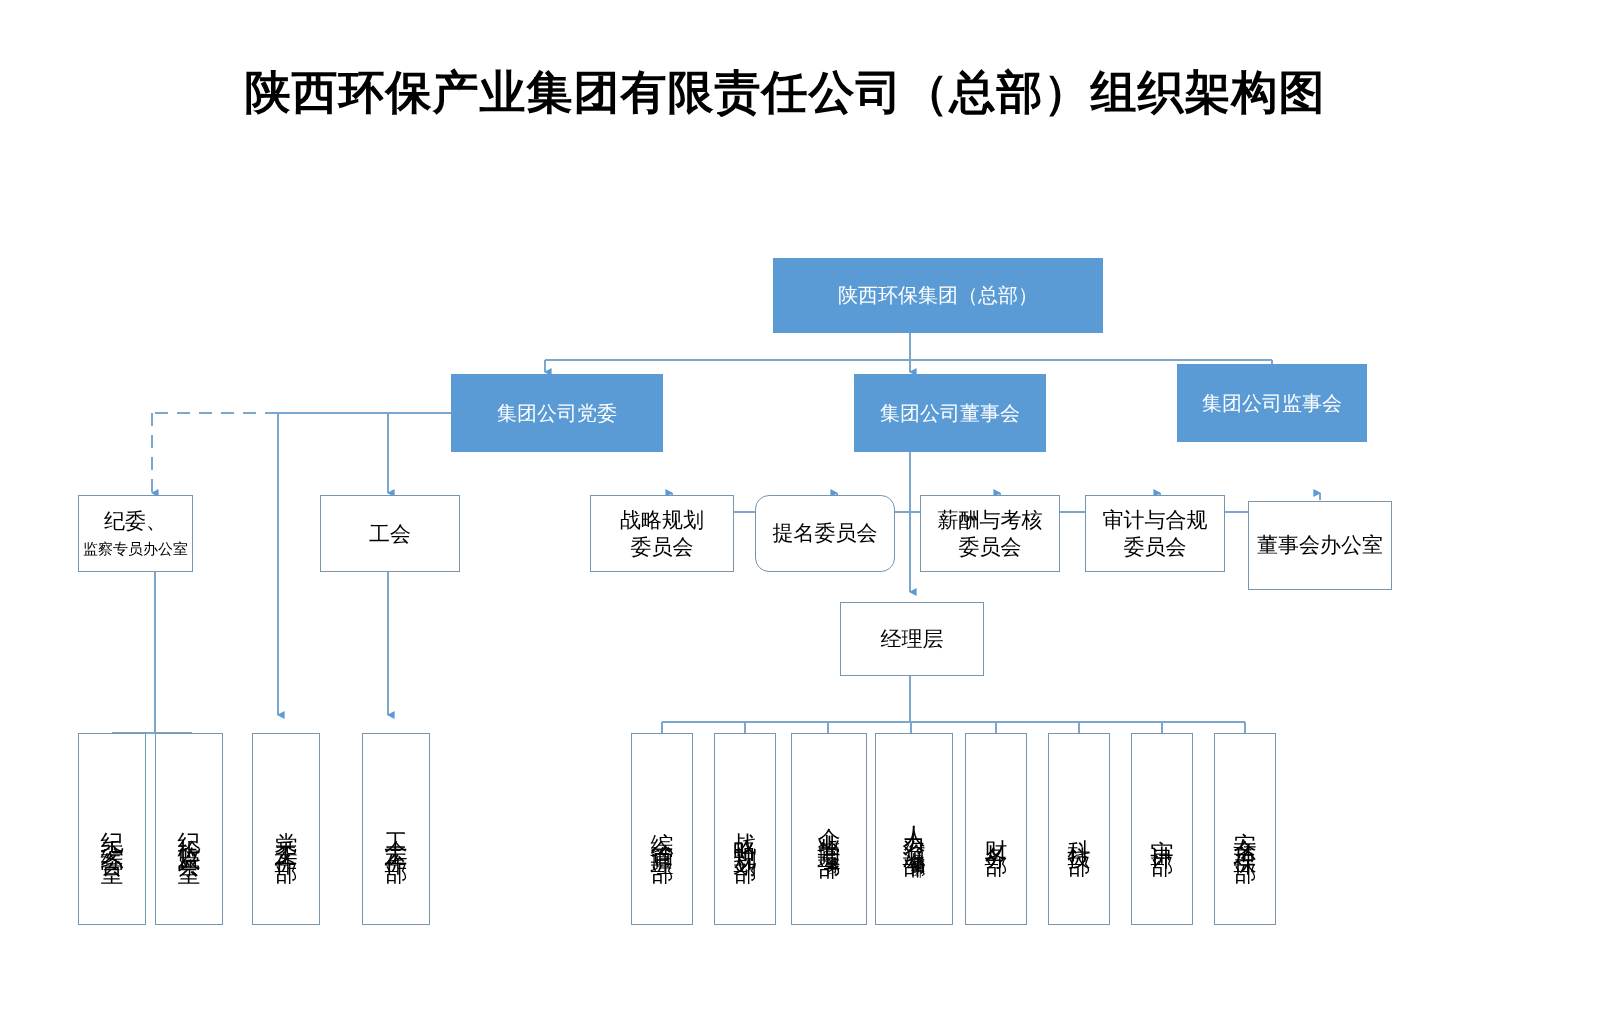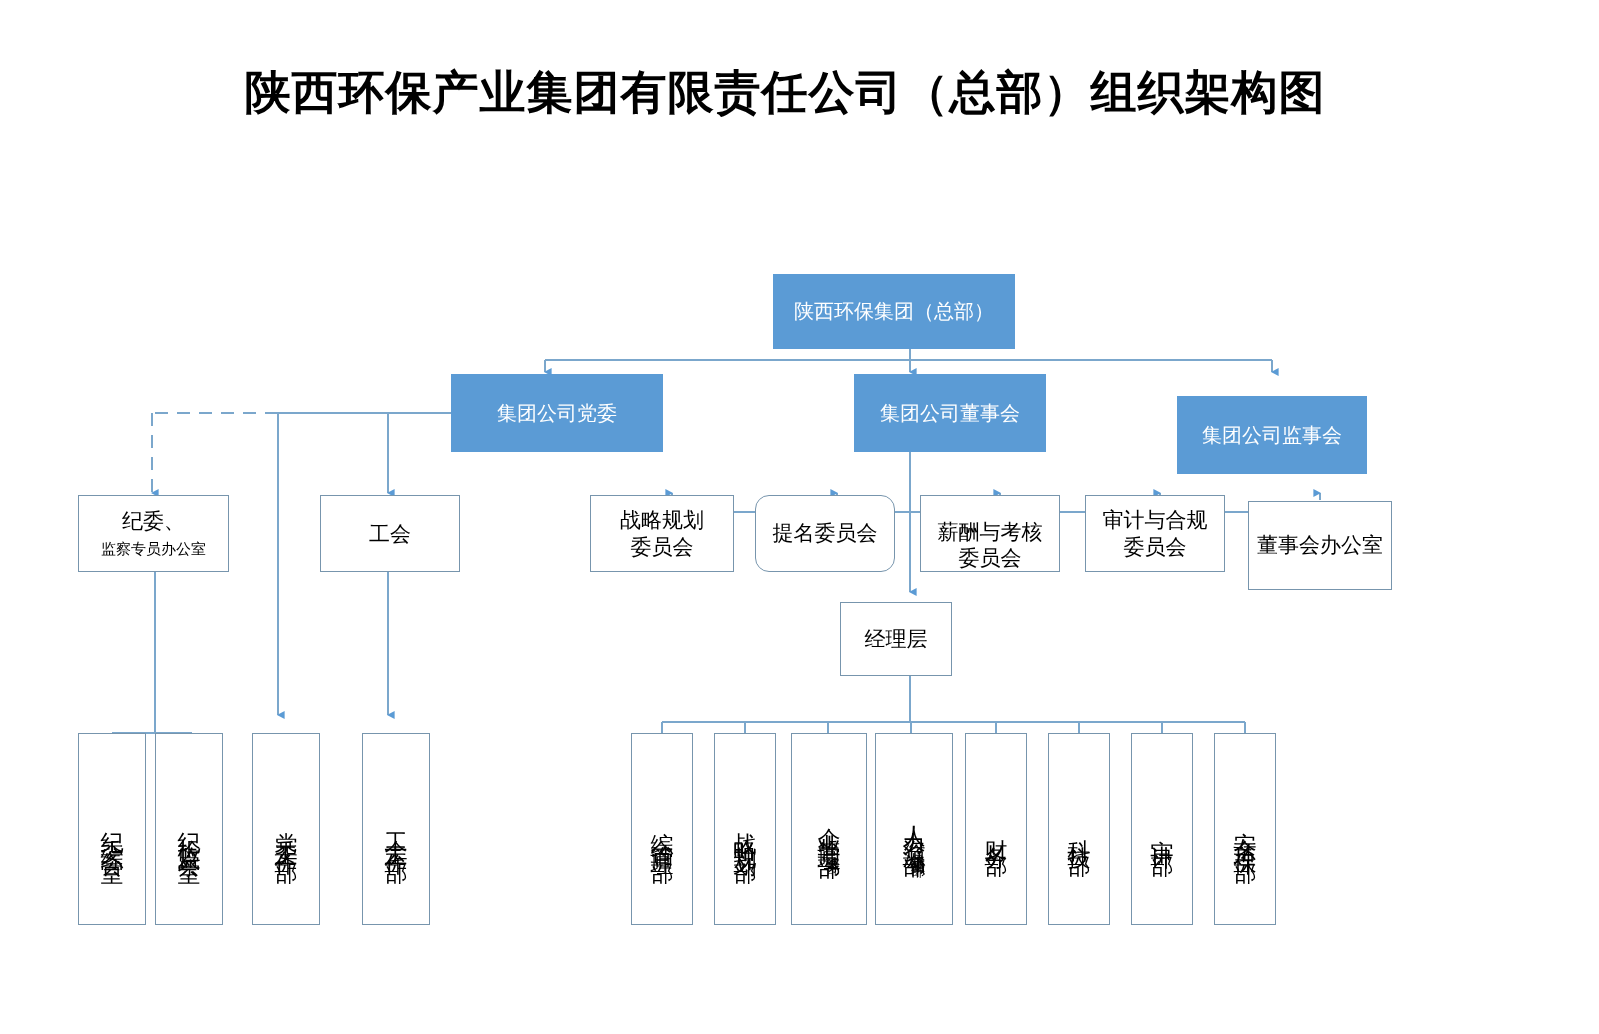--- a/index.html
+++ b/index.html
@@ -162,35 +162,35 @@
       <path d="M745,722 L745,745" marker-end="url(#arrow)"></path>
       <path d="M828,722 L828,745" marker-end="url(#arrow)"></path>
       <path d="M911,722 L911,745" marker-end="url(#arrow)"></path>
       <path d="M996,722 L996,745" marker-end="url(#arrow)"></path>
       <path d="M1079,722 L1079,745" marker-end="url(#arrow)"></path>
       <path d="M1162,722 L1162,745" marker-end="url(#arrow)"></path>
       <path d="M1245,722 L1245,745" marker-end="url(#arrow)"></path>
     </g>
   </svg>
 
-  <div class="node blue" style="left:773px; top:274px; width:242px; height:75px;">
+  <div class="node blue" style="left:773px; top:258px; width:330px; height:75px;">
     <span>陕西环保集团（总部）</span>
   </div>
 
   <div class="node blue" style="left:451px; top:374px; width:212px; height:78px;">
     <span>集团公司党委</span>
   </div>
   <div class="node blue" style="left:814px; top:374px; width:192px; height:78px;margin-left:40px;">
     <span>集团公司董事会</span>
   </div>
-  <div class="node blue" style="left:1177px; top:396px; width:190px; height:78px;">
+  <div class="node blue" style="left:1177px; top:364px; width:190px; height:78px;">
     <span>集团公司监事会</span>
   </div>
 
-  <div class="node plain" style="left:78px; top:495px; width:151px; height:77px;">
+  <div class="node plain" style="left:78px; top:495px; width:115px; height:77px;">
     <div class="two-line">
       <span>纪委、</span>
       <span class="sub-small">监察专员办公室</span>
     </div>
   </div>
 
   <div class="node plain" style="left:320px; top:495px; width:140px; height:77px;">
     <span>工会</span>
   </div>
 
@@ -198,39 +198,39 @@
     <div class="two-line">
       <span>战略规划</span>
       <span>委员会</span>
     </div>
   </div>
   <div class="node plain" style="left:755px; top:495px; width:140px; height:77px;border-radius:14px;">
     <div class="two-line">
       <span>提名委员会</span>
     </div>
   </div>
-  <div class="node plain" style="left:920px; top:495px; width:140px; height:77px;align-items:flex-end;">
+  <div class="node plain" style="left:920px; top:495px; width:140px; height:77px;">
     <div class="two-line">
       <span>薪酬与考核</span>
       <span>委员会</span>
     </div>
   </div>
   <div class="node plain" style="left:1085px; top:495px; width:140px; height:77px;">
     <div class="two-line">
       <span>审计与合规</span>
       <span>委员会</span>
     </div>
   </div>
   <div class="node plain" style="left:1248px; top:501px; width:144px; height:89px;">
     <div class="two-line">
       <span>董事会办公室</span>
     </div>
   </div>
 
-  <div class="node plain" style="left:840px; top:602px; width:112px; height:74px;justify-content:center;">
+  <div class="node plain" style="left:840px; top:602px; width:144px; height:74px;justify-content:center;">
     <span>经理层</span>
   </div>
 
   <div class="node vert" style="left:78px; top:733px; width:68px; height:192px;">
     <span class="vmain">纪委综合室</span>
   </div>
   <div class="node vert" style="left:155px; top:733px; width:68px; height:192px;">
     <span class="vmain">纪检监察室</span>
   </div>
   <div class="node vert" style="left:252px; top:733px; width:68px; height:192px;">

